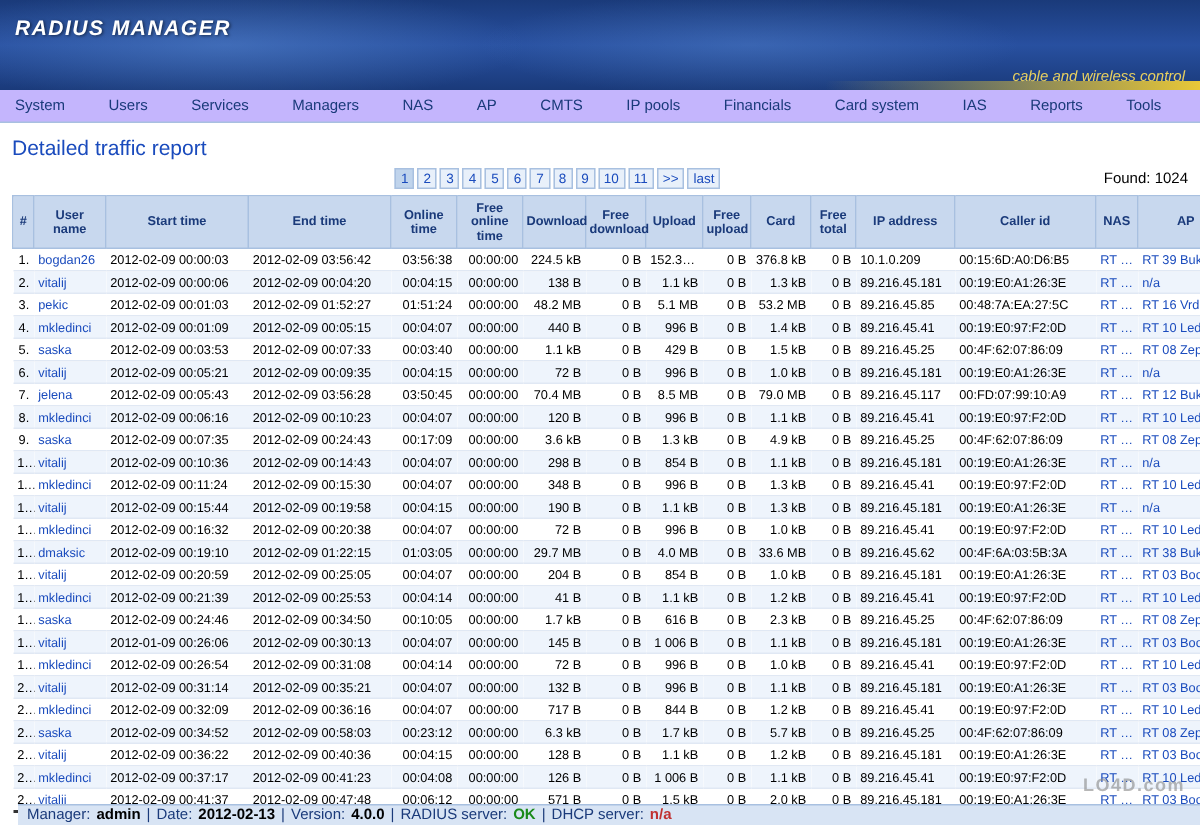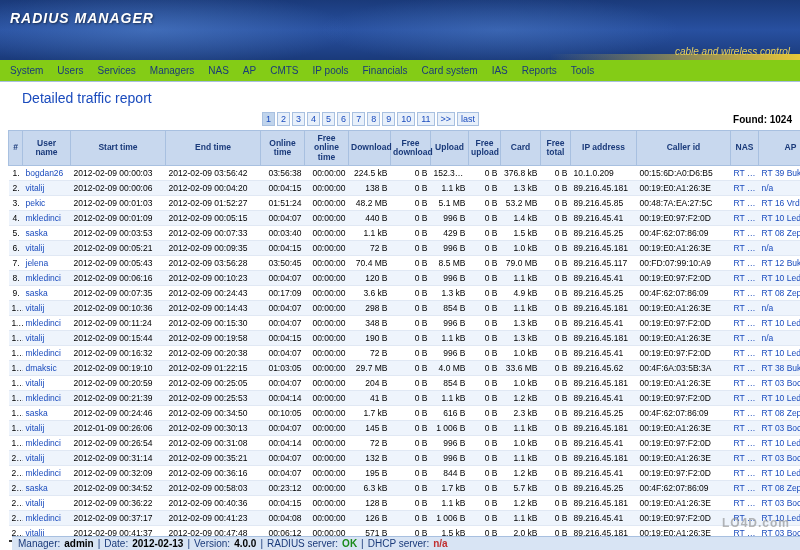--- a/index.html
+++ b/index.html
@@ -2,29 +2,29 @@
 <html><head>
 <meta charset="utf-8">
 <style>
 *{box-sizing:border-box;margin:0;padding:0}
 body{font-family:Arial,Helvetica,sans-serif;font-size:9px;background:#fff;width:800px;height:550px;overflow:hidden;position:relative}
 .header{height:60px;background:linear-gradient(180deg,#1a3a7a 0%,#2850a0 50%,#1a3a7a 100%);position:relative;overflow:hidden}
 .header::before{content:"";position:absolute;inset:0;background:radial-gradient(ellipse 200px 40px at 150px 50%,rgba(100,150,220,.4),transparent),radial-gradient(ellipse 180px 35px at 500px 50%,rgba(100,150,220,.3),transparent)}
 .logo{position:absolute;left:10px;top:10px;color:#fff;font-size:14px;font-style:italic;font-weight:bold;letter-spacing:1px;text-shadow:1px 1px 2px rgba(0,0,0,.5)}
 .tagline{position:absolute;right:10px;bottom:3px;color:#e8d060;font-size:10px;font-style:italic}
 .header .yellowbar{position:absolute;bottom:0;right:0;width:250px;height:6px;background:linear-gradient(90deg,transparent,#e8c838)}
-.menubar{background:#84cc16;border-bottom:1px solid #a8c0e0;padding:3px 4px;display:flex;gap:2px}
+.menubar{background:#c4b5fd;border-bottom:1px solid #a8c0e0;padding:3px 4px;display:flex;gap:17px}
 .menubar a{color:#1a3a7a;text-decoration:none;padding:2px 6px;font-size:10px;cursor:pointer}
 .content{padding:6px 8px;height:calc(100% - 42px - 22px - 18px);overflow:auto}
-.page-title{color:#1a4bbd;font-size:14px;font-weight:normal;margin:2px 14px 6px}
+.page-title{color:#1a4bbd;font-size:14px;font-weight:normal;margin:2px 0 6px}
 .toprow{display:flex;justify-content:space-between;align-items:center;margin:4px 0}
 .pager{display:flex;gap:2px;justify-content:center;flex:1}
 .pager a{display:inline-block;min-width:12px;text-align:center;padding:1px 3px;border:1px solid #a8c0e0;background:#e8f0fa;color:#1a4bbd;text-decoration:none;font-size:9px;cursor:pointer}
 .pager a.cur{background:#c0d4ec}
-.found{font-weight:bold;font-size:10px;white-space:nowrap}
+.found{font-weight:normal;font-size:10px;white-space:nowrap}
 table{border-collapse:collapse;width:100%;font-size:8.5px;table-layout:fixed}
 th{background:#c8d8ee;border:1px solid #a8c0e0;padding:3px 2px;font-weight:bold;color:#1a3a7a;text-align:center;line-height:1.1}
 td{border-bottom:1px solid #e0e8f4;padding:2px 3px;white-space:nowrap;overflow:hidden;text-overflow:ellipsis}
 tbody tr:nth-child(even){background:#eef4fc}
 tbody tr:nth-child(odd){background:#fff}
 .lnk{color:#1a4bbd;cursor:pointer}
 .ctr{text-align:right}
 .rgt{text-align:right}
 .totals td{font-weight:bold;background:#fff;border-top:2px solid #333;padding-top:3px}
 .statusbar{position:absolute;bottom:0;left:12px;right:0;height:14px;background:#d8e4f4;border-top:1px solid #a8c0e0;padding:2px 6px;font-size:10px;color:#1a3a7a;display:flex;gap:4px;align-items:center}
@@ -479,21 +479,21 @@
           <td class="lnk">RT 01</td>
           <td class="lnk">RT 03 Bocke</td>
         </tr>
         <tr>
           <td class="rgt">21.</td>
           <td class="lnk">mkledinci</td>
           <td>2012-02-09 00:32:09</td>
           <td>2012-02-09 00:36:16</td>
           <td class="ctr">00:04:07</td>
           <td class="ctr">00:00:00</td>
-          <td class="rgt">195 B</td>
+          <td class="rgt">717 B</td>
           <td class="rgt">0 B</td>
           <td class="rgt">844 B</td>
           <td class="rgt">0 B</td>
           <td class="rgt">1.2 kB</td>
           <td class="rgt">0 B</td>
           <td>89.216.45.41</td>
           <td>00:19:E0:97:F2:0D</td>
           <td class="lnk">RT 01</td>
           <td class="lnk">RT 10 Ledinci</td>
         </tr>

